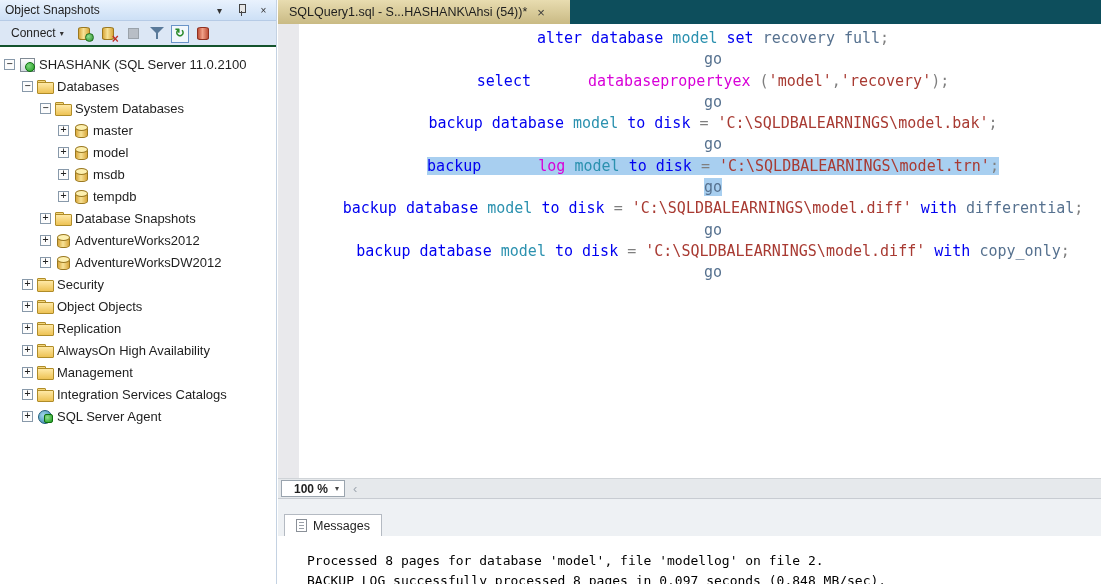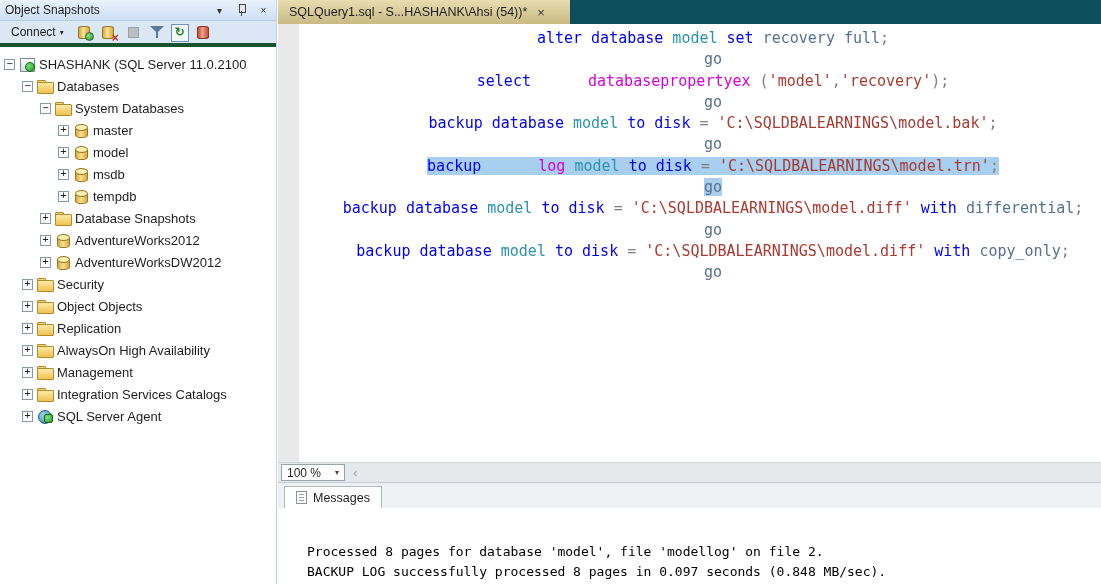--- a/index.html
+++ b/index.html
@@ -9,21 +9,21 @@
   
   .oe-panel { position:absolute; left:0; top:0; width:277px; height:584px; background:#fff; border-right:1px solid #c4d2e2; }
   .oe-header { height:21px; background:linear-gradient(var(--oe-header-top,#e9f2fd),var(--oe-header-bottom,#cde0f6)); border-bottom:1px solid #b6cbe6; display:flex; align-items:center; padding:0 5px; }
   .oe-title { flex:1; font-size:12px; color:#1e1e1e; }
   .oe-header-icons { display:flex; align-items:center; gap:7px; }
   .hdr-icon { width:15px; height:15px; display:flex; align-items:center; justify-content:center; font-size:10px; color:#333; cursor:default; }
   .pin-glyph { position:relative; width:9px; height:13px; }
   .pin-glyph::before { content:''; position:absolute; left:2px; top:0; width:5px; height:7px; background:#e6e6e6; border:1px solid #444; }
   .pin-glyph::after { content:''; position:absolute; left:4px; top:7px; width:1px; height:5px; background:#444; }
 
-  .oe-toolbar { height:26px; background:var(--toolbar-bg,#dce7f5); border-bottom:4px solid #14532d; display:flex; align-items:center; padding:0 5px; gap:5px; }
+  .oe-toolbar { height:26px; background:var(--toolbar-bg,#dce7f5); border-bottom:2px solid #14532d; display:flex; align-items:center; padding:0 5px; gap:5px; }
   .connect-btn { display:flex; align-items:center; gap:4px; font-size:12px; color:#1e1e1e; padding:2px 5px; border:1px solid transparent; }
   .connect-btn .caret { font-size:8px; color:#333; }
   .tb-icons { display:flex; align-items:center; gap:4px; }
   .tb-icon { width:20px; height:20px; position:relative; display:inline-block; }
   .ic-connect-database::before, .ic-disconnect-database::before {
     content:''; position:absolute; left:3px; top:4px; width:10px; height:11px;
     background:linear-gradient(90deg,#d9a83c,#f7e296 45%,#d9a83c); border:1px solid #9a7820; border-radius:4px/2px; }
   .ic-connect-database::after { content:''; position:absolute; right:1px; bottom:1px; width:7px; height:7px; background:radial-gradient(circle at 35% 35%,#8fe08f,#2a8a2a); border:1px solid #1e701e; border-radius:50%; }
   .ic-disconnect-database::after { content:'\00d7'; position:absolute; right:0; bottom:-3px; color:#c03028; font-weight:bold; font-size:12px; }
   .ic-stop::before { content:''; position:absolute; left:5px; top:5px; width:9px; height:9px; background:#b8bec6; border:1px solid #9aa2aa; }
@@ -61,30 +61,30 @@
   .tok-kw  { color:var(--keyword-blue,#0000f0); }
   .tok-id  { color:var(--identifier-teal,#2b91af); }
   .tok-fn  { color:var(--system-function-magenta,#d800d8);margin-left:48px; }
   .tok-str { color:var(--string-red,#a83a32);margin-top:19px; }
   .tok-op  { color:var(--operator-gray,#7f7f7f); }
   .tok-opt, .tok-go { color:var(--option-slate,#56718f); }
   .tok-t   { color:#000; }
 
   .bottom-row { height:20px; flex:none; background:#e6e9ec; border-top:1px solid #d0d4d8; display:flex; align-items:center; padding-left:3px; gap:8px; }
   .zoom-combo { width:64px; height:17px; background:#fff; border:1px solid #9aa4ae; display:flex; align-items:center; font-size:12px; color:#1e1e1e; }
-  .zoom-value { flex:1; padding-left:5px; white-space:nowrap; }
+  .zoom-value { flex:1; padding-left:12px; white-space:nowrap;font-weight:bold; }
   .zoom-arrow { width:14px; text-align:center; font-size:8px; color:#444; }
   .scroll-left { color:#a2aab2; font-size:13px; line-height:1; }
 
-  .results-tabs { height:26px; flex:none; background:#eef1f4; border-top:1px solid #c8ccd2; display:flex; align-items:flex-end; padding-left:6px; }
+  .results-tabs { height:38px; flex:none; background:#eef1f4; border-top:1px solid #c8ccd2; display:flex; align-items:flex-end; padding-left:6px; }
   .messages-tab { height:22px; background:#fff; border:1px solid #b4bac2; border-bottom:none; display:flex; align-items:center; gap:6px; padding:0 11px; font-size:12.5px; color:#1e1e1e; }
   .msg-icon { width:11px; height:13px; background:#fff; border:1px solid #8a9098; position:relative; flex:none; }
   .msg-icon::after { content:''; position:absolute; left:2px; top:2px; right:2px; height:8px; background:repeating-linear-gradient(#9aa0a8 0 1px, transparent 1px 3px); }
 
-  .messages-pane { height:48px; flex:none; background:#fff; padding:6px 0 0 29px; font-family:"DejaVu Sans Mono","Liberation Mono",monospace;margin-top:28px; }
+  .messages-pane { height:48px; flex:none; background:#fff; padding:15px 0 0 29px; font-family:"DejaVu Sans Mono","Liberation Mono",monospace; }
   .msg-line { font-size:13px; line-height:20px; color:#000; white-space:pre; }
 </style>
 </head>
 <body>
 
 <div class="app">
 
   <div class="oe-panel">
     <div class="oe-header">
       <span class="oe-title">Object Snapshots</span>

